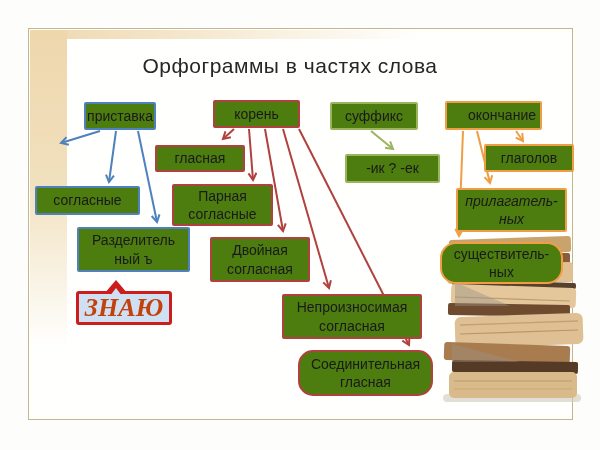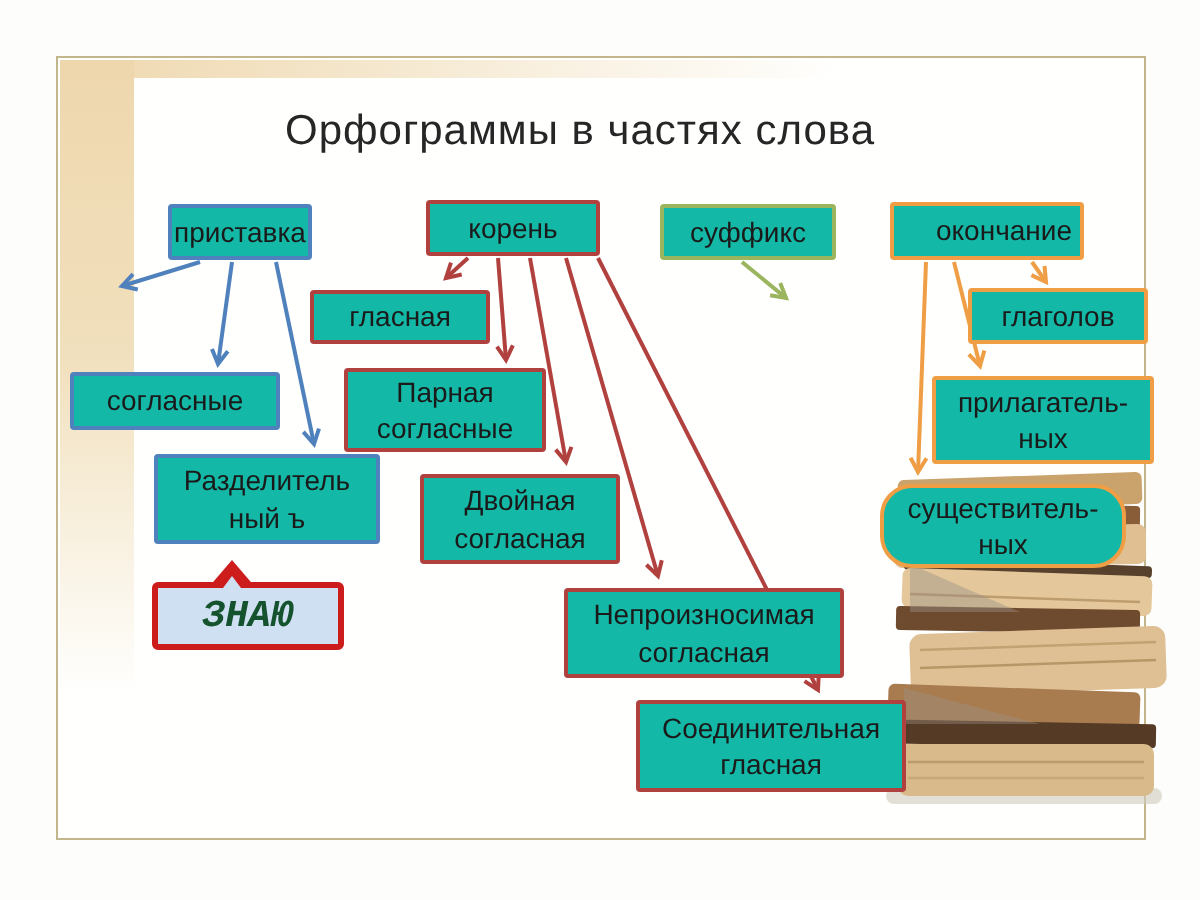--- a/index.html
+++ b/index.html
@@ -21,53 +21,53 @@
   .band-top{
     position:absolute;left:30px;top:30px;width:390px;height:9px;
     background:linear-gradient(to right,#eed7ad 0%,rgba(243,229,202,0) 100%);
   }
   .title{
     position:absolute;left:60px;top:54px;width:460px;
     text-align:center;font-size:21px;color:#262626;letter-spacing:.5px;
   }
   .gfx{position:absolute;left:0;top:0;width:600px;height:450px;}
   .node{
-    position:absolute;background:#14b8a6;box-sizing:border-box;
+    position:absolute;background:#4d7c0f;box-sizing:border-box;
     display:flex;align-items:center;justify-content:center;
     text-align:center;font-size:14px;color:#1a1a1a;
     white-space:pre-line;line-height:1.3;border-radius:2px;
   }
   .blue  {border:2px solid #4f81bd;}
   .red   {border:2px solid #b0413e;}
   .green {border:2px solid #9ab55e;}
   .orange{border:2px solid #ef9e45;}
 
   #n-pristavka        {left:84px; top:102px;width:72px; height:28px;}
   #n-koren            {left:213px;top:100px;width:87px; height:28px;}
   #n-suffiks          {left:330px;top:102px;width:88px; height:28px;}
   #n-okonchanie       {left:445px;top:101px;width:97px; height:29px;padding-left:17px;}
   #n-glasnye          {left:8px;  top:146px;width:87px; height:27px;}
   #n-glasnaya         {left:155px;top:145px;width:90px; height:27px;}
   #n-ik-ek            {left:345px;top:154px;width:95px; height:29px;}
   #n-glagolov         {left:484px;top:144px;width:90px; height:28px;}
   #n-soglasnye        {left:35px; top:186px;width:105px;height:29px;}
   #n-parnaya          {left:172px;top:184px;width:101px;height:42px;}
-  #n-prilagatelnyh    {left:466px;top:188px;width:111px;height:44px;}
+  #n-prilagatelnyh    {left:456px;top:188px;width:111px;height:44px;font-style:italic;}
   #n-razdelitelny     {left:77px; top:227px;width:113px;height:45px;}
   #n-dvoynaya         {left:210px;top:237px;width:100px;height:45px;}
   #n-sushchestvitelnyh{left:440px;top:242px;width:123px;height:42px;border-radius:16px;}
   #n-neproiznosimaya  {left:238px;top:294px;width:140px;height:45px;margin-left:44px;}
-  #n-soedinitelnaya   {left:318px;top:350px;width:135px;height:46px;}
+  #n-soedinitelnaya   {left:298px;top:350px;width:135px;height:46px;border-radius:15px;}
 
   .znayu{
     position:absolute;left:76px;top:291px;width:96px;height:34px;
     background:#cfe0f2;border:3px solid #cc1c1c;border-radius:3px;
     display:flex;align-items:center;justify-content:center;
-    font-family:Liberation Mono, monospace;font-weight:bold;font-style:italic;
-    font-size:19px;color:#14532d;box-sizing:border-box;
+    font-family:Liberation Serif, serif;font-weight:bold;font-style:italic;
+    font-size:26px;color:#c2410c;box-sizing:border-box;
   }
   .znayu::before{
     content:"";position:absolute;left:25px;top:-14px;width:0;height:0;
     border-left:12px solid transparent;border-right:12px solid transparent;
     border-bottom:14px solid #cc1c1c;
   }
   .znayu::after{
     content:"";position:absolute;left:31px;top:-6px;width:0;height:0;
     border-left:6px solid transparent;border-right:6px solid transparent;
     border-bottom:8px solid #cfe0f2;
@@ -145,20 +145,21 @@
       <line x1="463" y1="131" x2="459" y2="236" marker-end="url(#ah-orange)"></line>
     </g>
   </svg>
 
   <div class="node blue" id="n-pristavka">приставка</div>
   <div class="node green" id="n-suffiks">суффикс</div>
   <div class="node red" id="n-koren">корень</div>
   <div class="node orange" id="n-okonchanie">окончание</div>
 
   <div class="node red" id="n-glasnaya">гласная</div>
+  <div class="node green" id="n-ik-ek">-ик  ?  -ек</div>
   <div class="node orange" id="n-glagolov">глаголов</div>
 
   <div class="node blue" id="n-soglasnye">согласные</div>
   <div class="node red" id="n-parnaya">Парная
 согласные</div>
   <div class="node orange" id="n-prilagatelnyh">прилагатель-
 ных</div>
 
   <div class="node blue" id="n-razdelitelny">Разделитель
 ный ъ</div>

